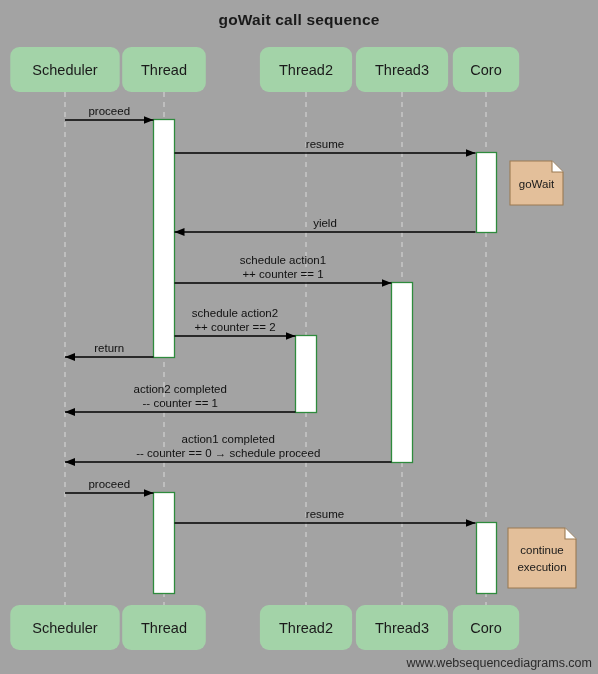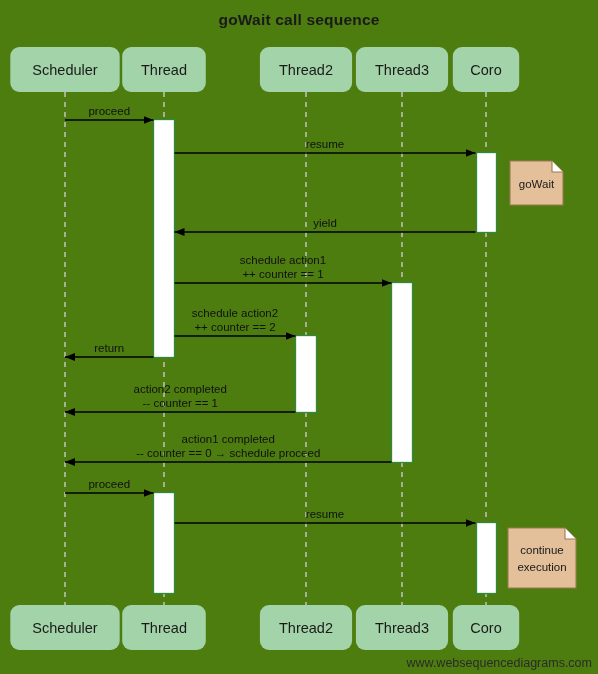--- a/index.html
+++ b/index.html
@@ -8,21 +8,21 @@
     background: #ffffff;
   }
   body {
     font-family: "Liberation Sans", sans-serif;
     -webkit-font-smoothing: antialiased;
   }
   #diagram-root {
     position: relative;
     width: 598px;
     height: 674px;
-    background: #4d7c0f;
+    background: #a3a3a3;
     overflow: hidden;
   }
   #diagram-svg {
     position: absolute;
     left: 0;
     top: 0;
     width: 598px;
     height: 674px;
   }
   .title-text {

